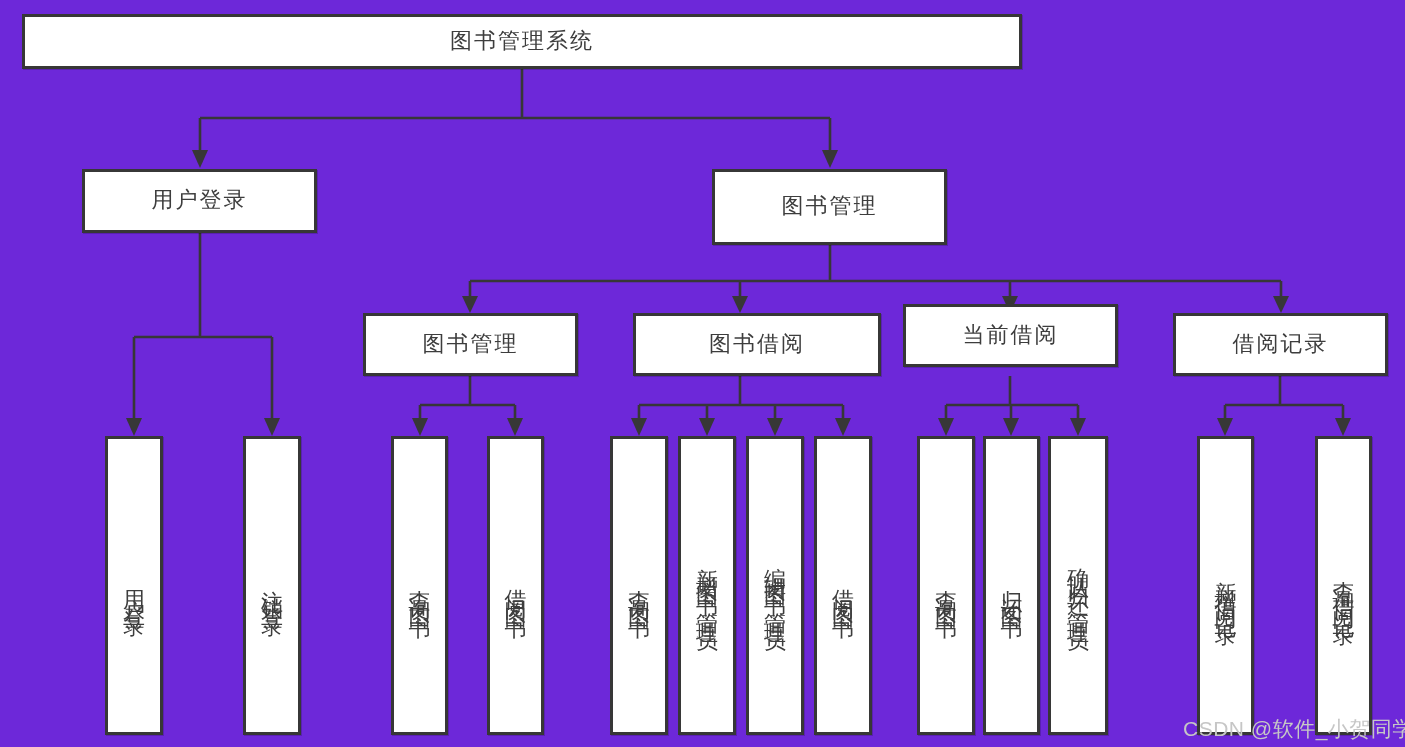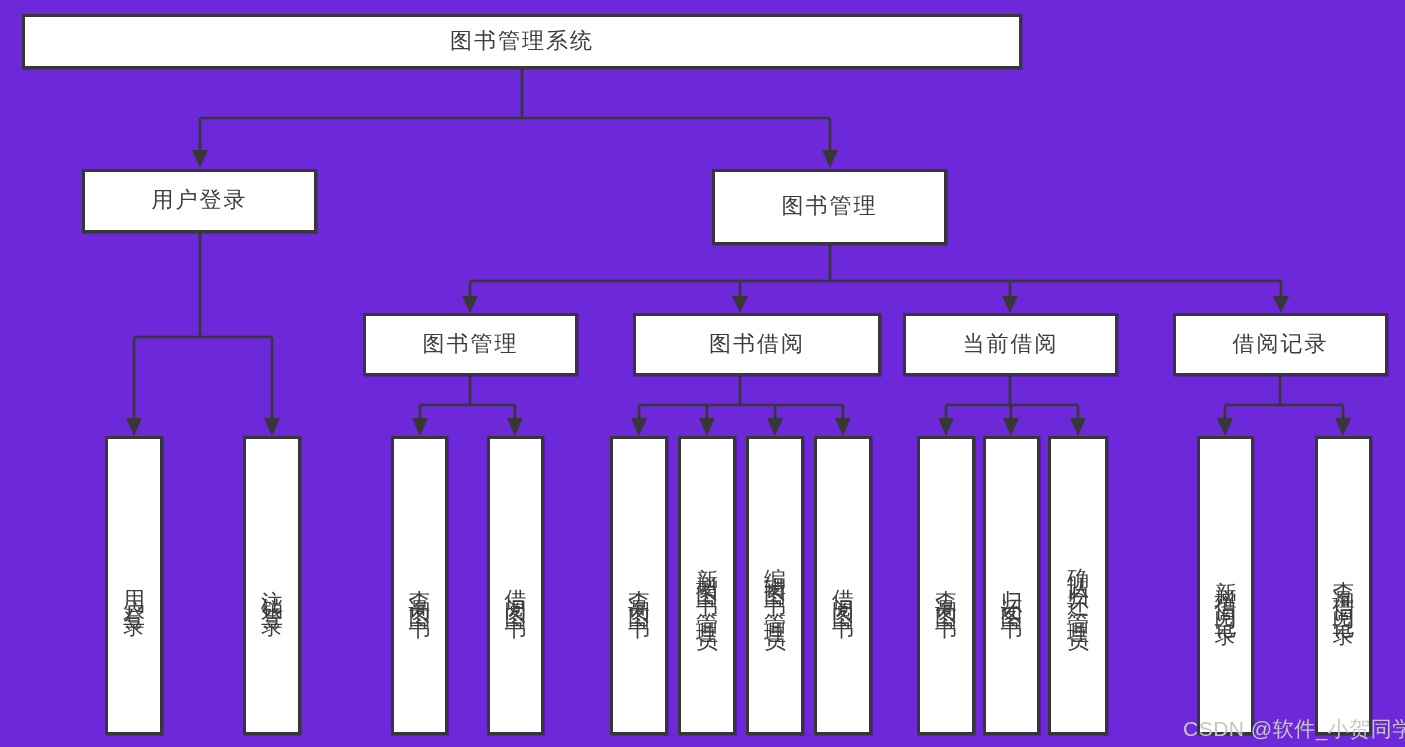--- a/index.html
+++ b/index.html
@@ -93,21 +93,21 @@
   <div class="node hbox" style="left:712px;top:169px;width:235px;height:76px;">
     <span class="lbl">图书管理</span>
   </div>
 
   <div class="node hbox" style="left:363px;top:313px;width:215px;height:63px;">
     <span class="lbl">图书管理</span>
   </div>
   <div class="node hbox" style="left:633px;top:313px;width:248px;height:63px;">
     <span class="lbl">图书借阅</span>
   </div>
-  <div class="node hbox" style="left:903px;top:313px;width:215px;height:63px;">
+  <div class="node hbox" style="left:903px;top:304px;width:215px;height:63px;">
     <span class="lbl">当前借阅</span>
   </div>
   <div class="node hbox" style="left:1173px;top:313px;width:215px;height:63px;">
     <span class="lbl">借阅记录</span>
   </div>
 
   <div class="node vbox" style="left:105px;top:436px;width:58px;height:299px;">
     <span class="lbl">用户登录</span>
   </div>
   <div class="node vbox" style="left:243px;top:436px;width:58px;height:299px;">

